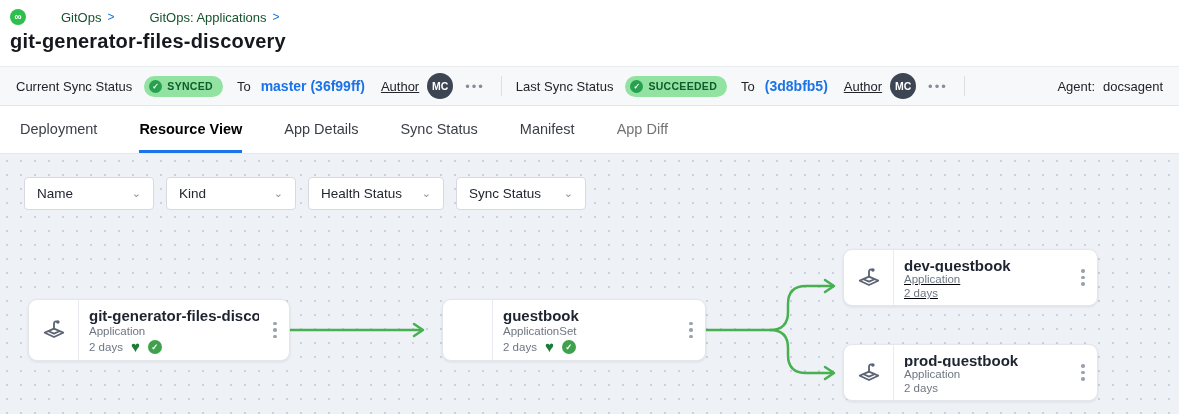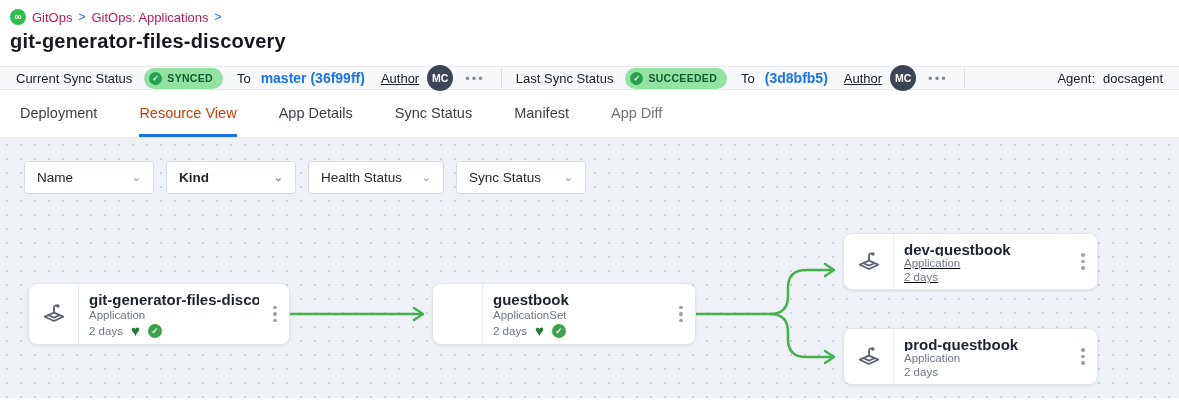--- a/index.html
+++ b/index.html
@@ -4,76 +4,76 @@
 <style>
   * { margin:0; padding:0; box-sizing:border-box; }
   body { font-family:"Liberation Sans", sans-serif; background:#fff; }
   .app { position:relative; width:1179px; height:415px; background:#fff; overflow:hidden; }
 
   
   .header { padding:9px 16px 0 10px; height:66px; background:#fff; }
   .breadcrumb { display:flex; align-items:center; gap:6px; font-size:13px; }
   .logo-circle { width:16px; height:16px; border-radius:50%; background:#2ebf4f; color:#fff;
     display:flex; align-items:center; justify-content:center; font-size:10px; font-weight:700; line-height:1; }
-  .crumb { color:#be185d; text-decoration:none; cursor:pointer; }
+  .crumb { color:#14532d; text-decoration:none; cursor:pointer;margin-left:29px; }
   .crumb-sep { color:#1a73e8; font-size:12px; }
   .page-title { margin-top:5px; font-size:20px; font-weight:700; color:#15181e; letter-spacing:.2px; }
 
   
-  .statusbar { height:24px; background:#f7f8fa; border-top:1px solid #e8eaee; border-bottom:1px solid #e3e6ea;
+  .statusbar { height:40px; background:#f7f8fa; border-top:1px solid #e8eaee; border-bottom:1px solid #e3e6ea;
     display:flex; align-items:center; padding:0 16px; font-size:13px; color:#20242b; white-space:nowrap; }
   .sb-label { margin-right:12px; }
   .badge { display:inline-flex; align-items:center; gap:5px; background:#92e2a2; color:#0e5c2b;
     font-size:10.5px; font-weight:700; letter-spacing:.3px; padding:4px 10px 4px 5px; border-radius:12px; margin-right:14px; }
   .badge-check { width:13px; height:13px; border-radius:50%; background:#27a14f; color:#fff;
     display:inline-flex; align-items:center; justify-content:center; font-size:8px; font-weight:700; }
   .to-label { margin-right:10px;text-align:center; }
   .rev-link { color:#1a73e8; font-weight:700; font-size:14px; text-decoration:none; cursor:pointer; margin-right:16px; }
   .author-label { margin-right:8px;text-decoration:underline; }
   .avatar { width:26px; height:26px; border-radius:50%; background:#3d4454; color:#fff;
     display:inline-flex; align-items:center; justify-content:center; font-size:10.5px; font-weight:700; margin-right:12px; }
   .more-dots { color:#878e9a; font-size:13px; letter-spacing:2px; cursor:pointer; margin-right:14px; }
   .vdiv { width:1px; height:20px; background:#dcdfe4; margin:0 14px 0 2px; }
   .agent-group { margin-left:auto; display:flex; align-items:center; gap:8px; }
 
   
   .tabs { height:48px; background:#fff; border-bottom:1px solid #e6e8ec; display:flex; padding:0 20px; gap:42px; }
   .tab { display:flex; align-items:center; font-size:14.5px; color:#3a3f47; cursor:pointer;
     border-bottom:3px solid transparent; padding-top:2px; }
-  .tab.active { font-weight:400; color:#c2410c; border-bottom-color:#1a73e8; }
+  .tab.active { font-weight:700; color:#000000; border-bottom-color:#1a73e8; }
   .tab.disabled { color:#737373; cursor:default; }
 
   
   .graph { position:relative; width:1179px; height:260px; background-color:#eef1f6;
     background-image:radial-gradient(circle, #c9d3df 1px, transparent 1.3px); background-size:14px 14px; }
   .filters { position:absolute; top:23px; left:24px; display:flex; gap:12px; }
   .filter { height:33px; background:#fff; border:1px solid #d6dae0; border-radius:4px;
     display:flex; align-items:center; justify-content:space-between; padding:15px 12px;
     font-size:13.5px; color:#23272e; cursor:pointer; }
   .filter .chev { color:#8b92a0; font-size:11px; margin-left:10px; }
-  .f-name { width:130px; } .f-kind { width:130px;font-weight:bold; } .f-health { width:136px; } .f-sync { width:130px; }
+  .f-name { width:130px; } .f-kind { width:130px; } .f-health { width:136px; } .f-sync { width:130px; }
 
   .edges { position:absolute; inset:0; pointer-events:none; }
 
   .node { position:absolute; background:#fff; border:1px solid #e3e7ec; border-radius:9px;
     box-shadow:0 1px 3px rgba(25,35,55,.09); display:flex; cursor:pointer; }
   .node-icon-cell { width:50px; border-right:1px solid #e8ebef; display:flex; align-items:center; justify-content:center; flex:none; }
   .node-body { flex:1; min-width:0; padding:7px 2px 6px 10px; display:flex; flex-direction:column; justify-content:center; }
   .node-name { font-size:15px; font-weight:600; color:#1d2430; white-space:nowrap; overflow:hidden; }
   .node-kind { font-size:11.5px; color:#6e7683; margin-top:1px; }
   .node-meta { font-size:11.5px; color:#6e7683; margin-top:2px; display:flex; align-items:center; gap:8px; }
   .heart { color:#1c7c39; font-size:15px; line-height:1; }
   .sync-check { width:14px; height:14px; border-radius:50%; background:#3fa14c; color:#fff;
     display:inline-flex; align-items:center; justify-content:center; font-size:8.5px; font-weight:700; }
   .kebab-cell { width:28px; display:flex; align-items:center; justify-content:center; flex:none; cursor:pointer; }
   .kebab { display:flex; flex-direction:column; gap:3px; }
   .kebab span { width:3.5px; height:3.5px; border-radius:50%; background:#9aa2ad; }
 
   .n1 { left:28px;  top:145px; width:262px; height:62px; }
-  .n2 { left:432px; top:145px; width:264px; height:62px; }
+  .n2 { left:442px; top:145px; width:264px; height:62px; }
   .n3 { left:843px; top:95px; width:255px; height:57px;text-decoration:underline; }
   .n4 { left:843px; top:190px; width:255px; height:57px; }
 </style>
 </head>
 <body>
 
 <div class="app">
 
   <div class="header">
     <div class="breadcrumb">

